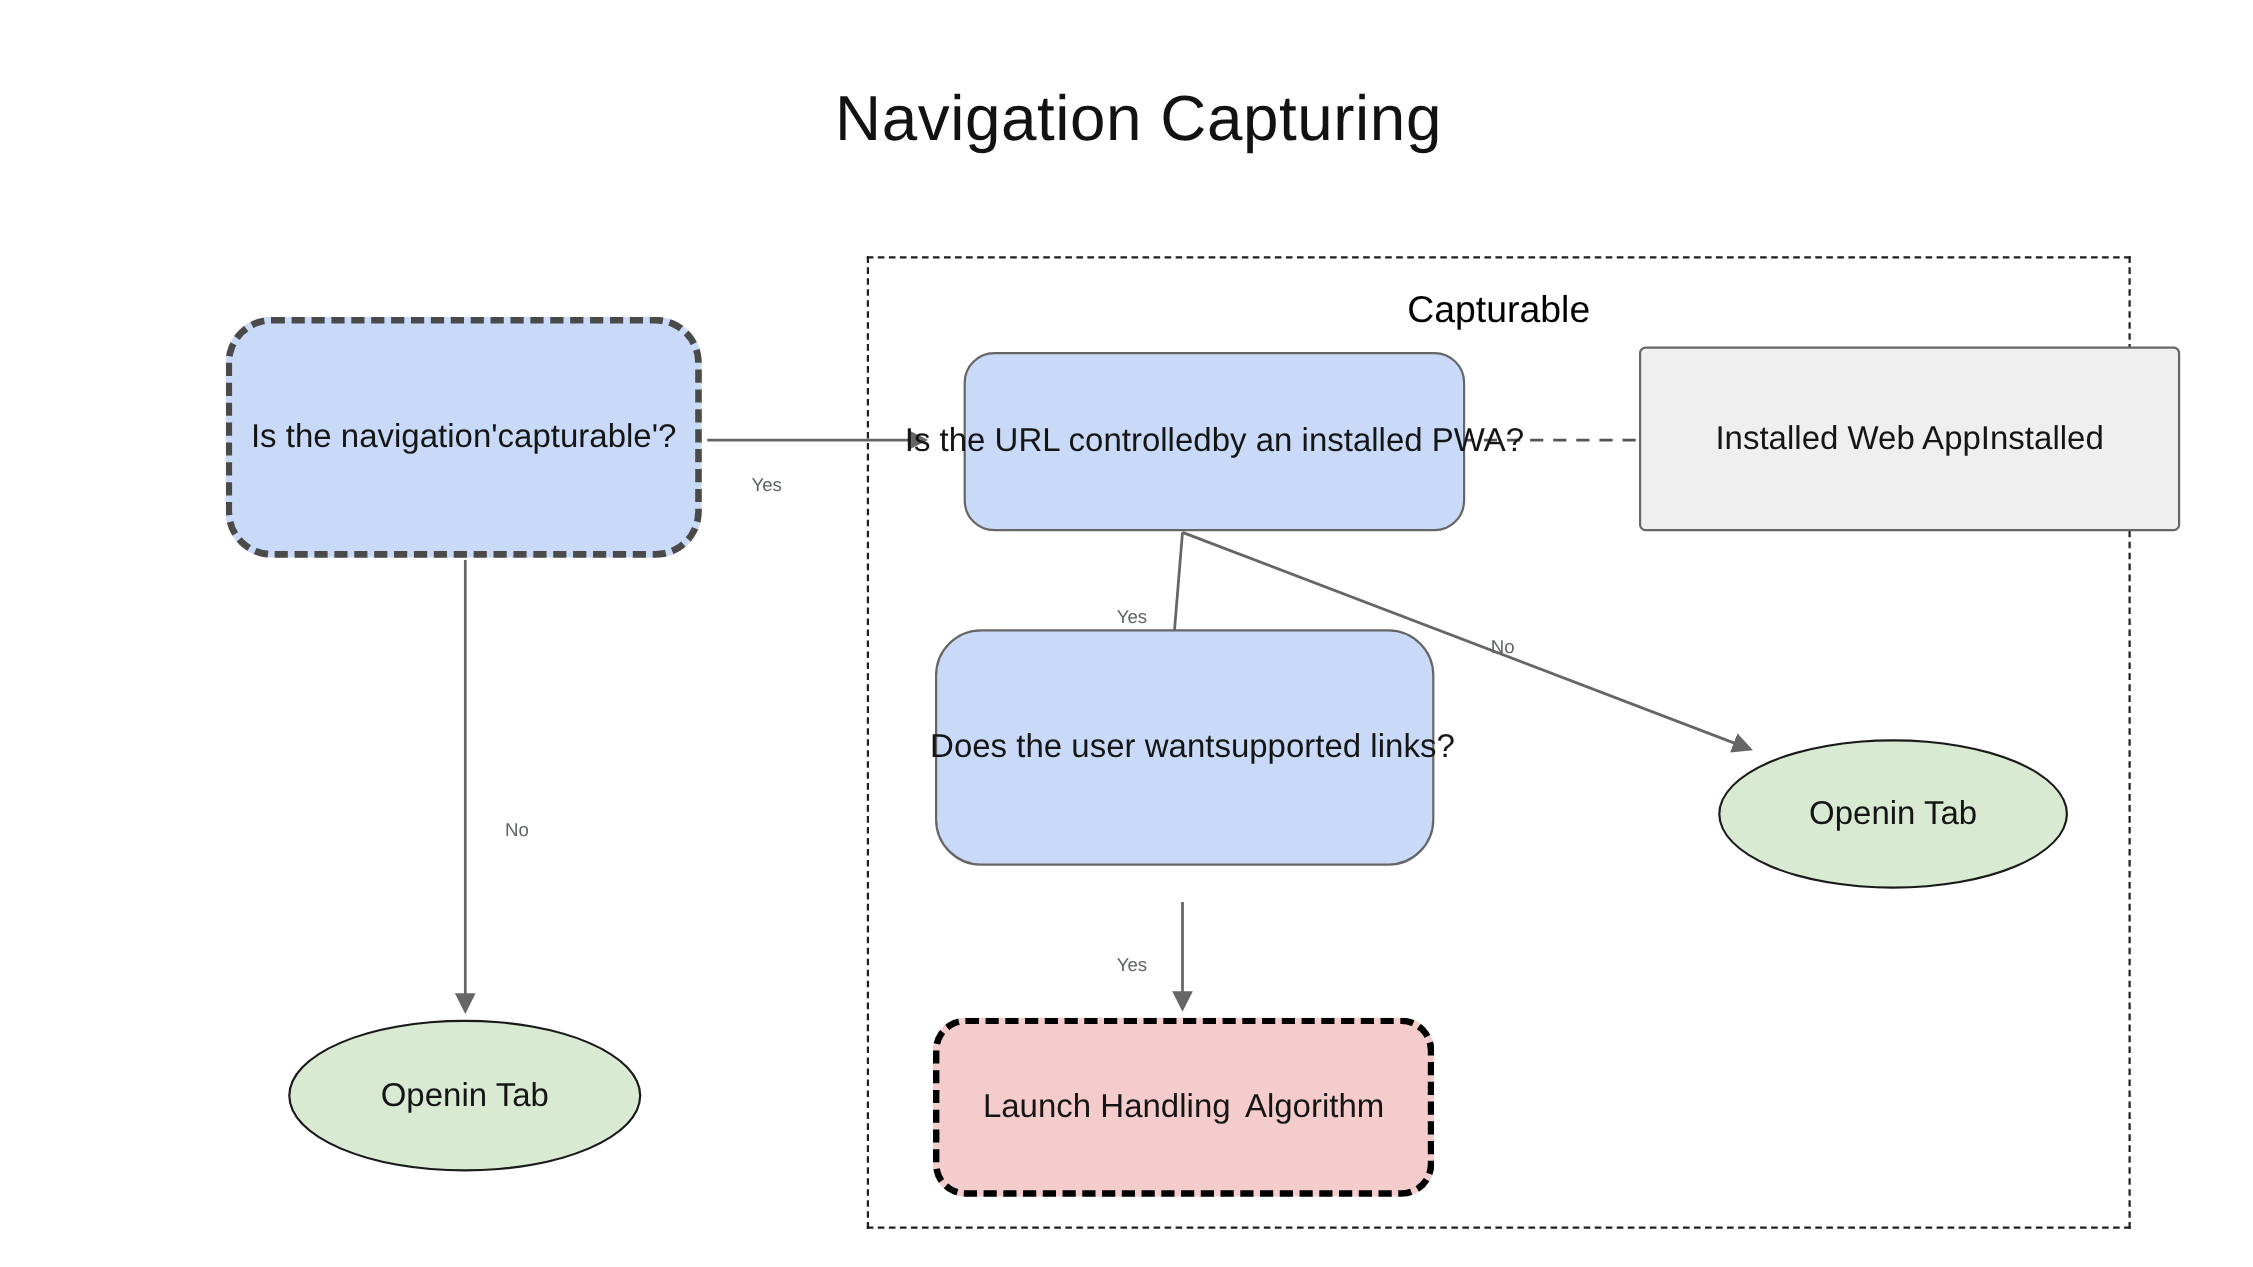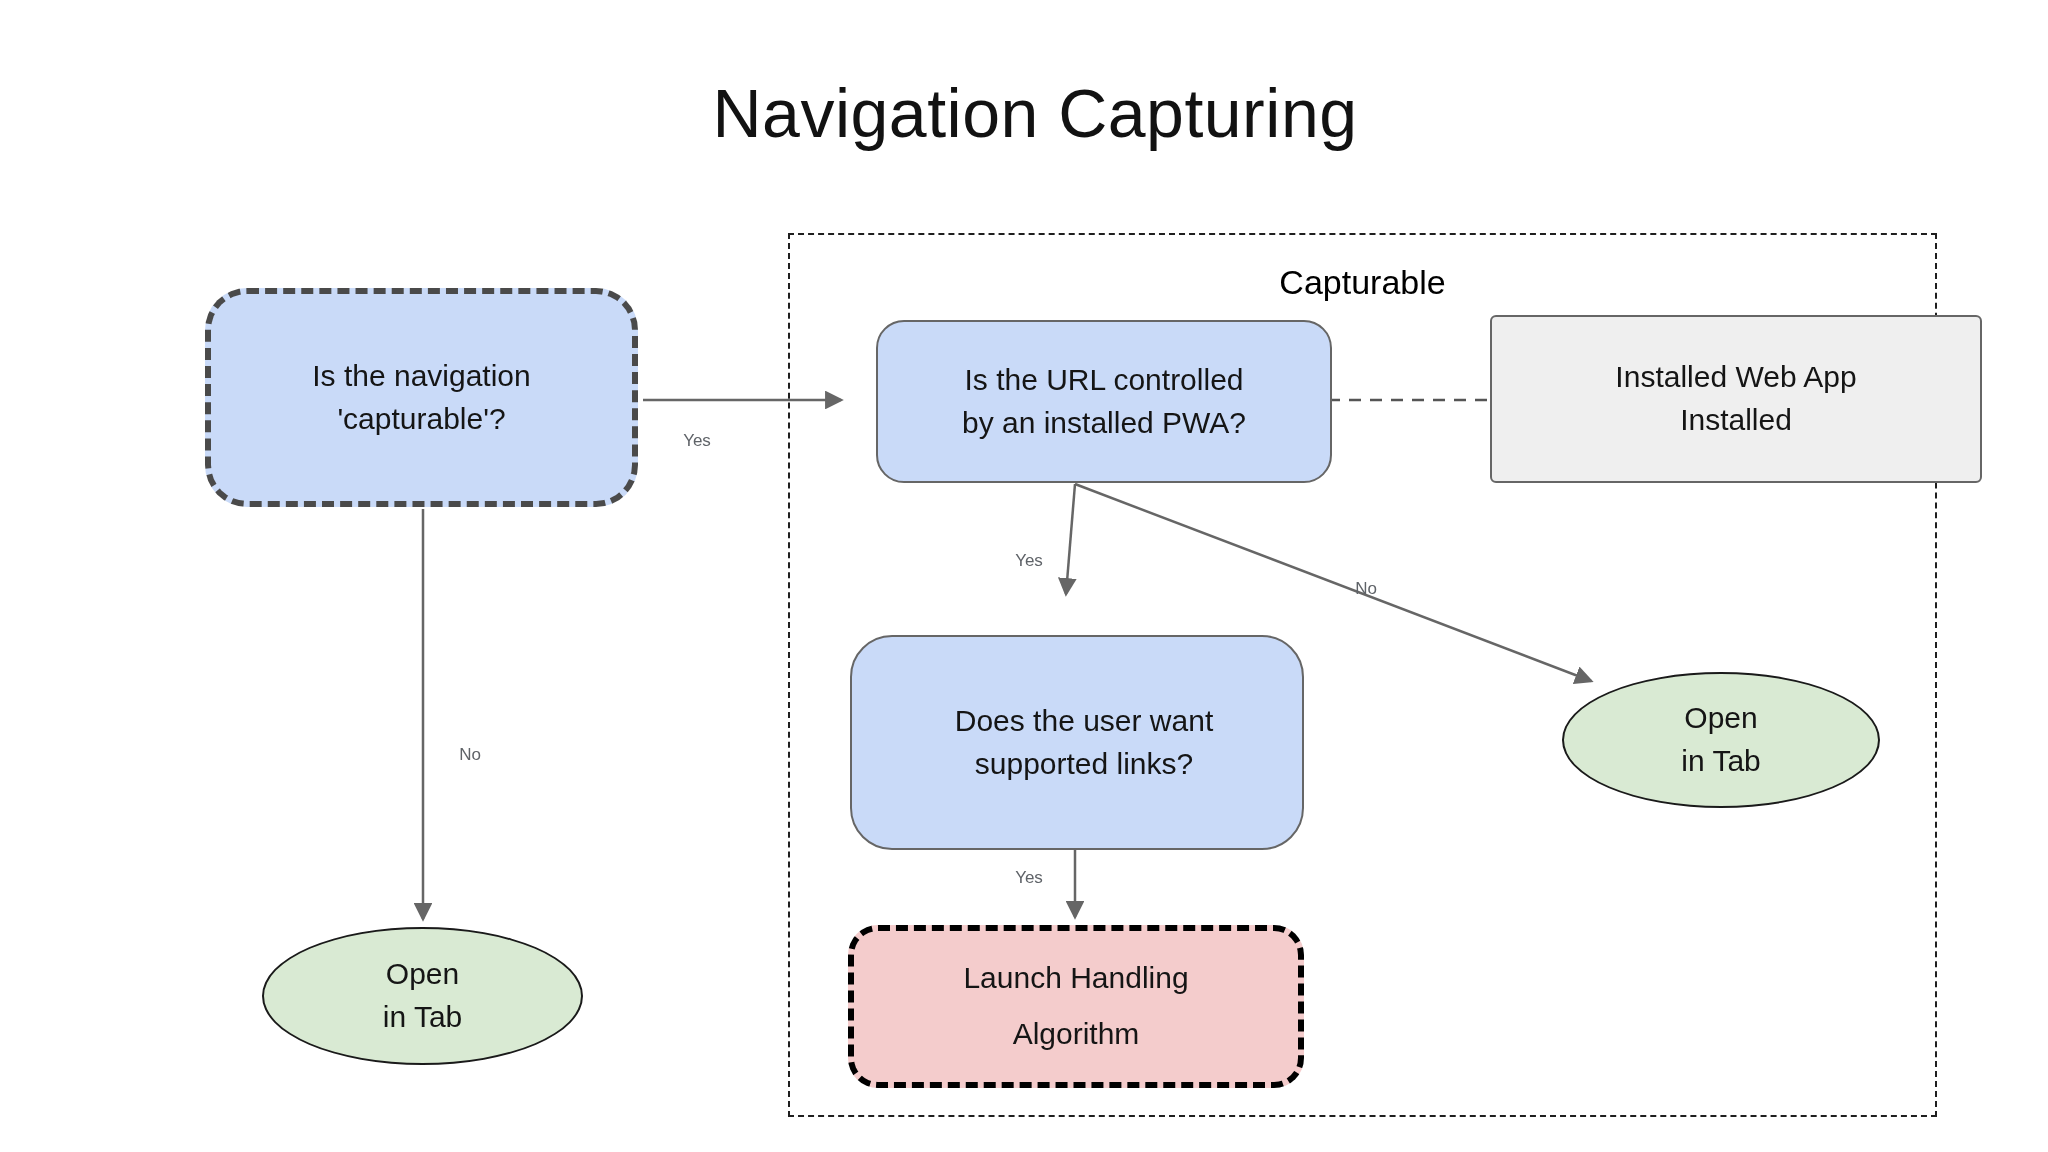--- a/index.html
+++ b/index.html
@@ -1,50 +1,50 @@
 <!DOCTYPE html>
 <html><head>
 <meta charset="utf-8">
 <style>
   html,body{margin:0;padding:0;background:#ffffff;}
   body{font-family:"Liberation Sans", sans-serif;}
   #canvas{position:relative;width:2048px;height:1152px;background:#ffffff;overflow:hidden;}
 
   .title{
     position:absolute;left:0;right:0;top:74px;
-    text-align:center;font-size:68px;color:#121212;letter-spacing:0.5px;padding-left:22px;
+    text-align:center;font-size:58px;color:#121212;letter-spacing:0.5px;padding-left:22px;
   }
 
   #edges{position:absolute;left:0;top:0;width:2048px;height:1152px;z-index:1;}
 
   .group-box{
     position:absolute;left:788px;top:233px;width:1149px;height:884px;
     border:2px dashed #1f1f1f;box-sizing:border-box;z-index:0;background:transparent;
   }
   .group-label{
     position:absolute;left:50%;top:28px;transform:translateX(-50%);
     font-size:34px;color:#000000;white-space:nowrap;
   }
 
   .node{
     position:absolute;box-sizing:border-box;z-index:2;
-    display:flex;flex-direction:column;align-items:center;justify-content:center;
+    display:flex;flex-direction:row;align-items:center;justify-content:center;
     text-align:center;color:#151515;font-size:30px;line-height:1.42;
   }
   .node span{display:block;white-space:nowrap;}
 
   .n-blue{background:#c9daf8;}
   .n-gray{background:#efefef;}
   .n-pink{background:#f4cccc;gap:13px;}
   .n-green{background:#d9ead3;}
 
   .q1{left:205px;top:288px;width:433px;height:219px;border:6px dashed #4a4a4a;border-radius:42px;}
   .url{left:876px;top:320px;width:456px;height:163px;border:2px solid #666666;border-radius:28px;}
   .db{left:1490px;top:315px;width:492px;height:168px;border:2px solid #666666;border-radius:6px;}
-  .does{left:850px;top:635px;width:454px;height:215px;border:2px solid #666666;border-radius:42px;padding-left:14px;}
+  .does{left:850px;top:572px;width:454px;height:215px;border:2px solid #666666;border-radius:42px;padding-left:14px;}
   .launch{left:848px;top:925px;width:456px;height:163px;border:6px dashed #000000;border-radius:30px;}
   .ell{border-radius:50%;border:2px solid #1a1a1a;}
   .ell-left{left:262px;top:927px;width:321px;height:138px;}
   .ell-right{left:1562px;top:672px;width:318px;height:136px;}
 
   .edge-label{
     position:absolute;z-index:3;transform:translate(-50%,-50%);
     font-size:17px;color:#5f6368;white-space:nowrap;
   }
 </style>

